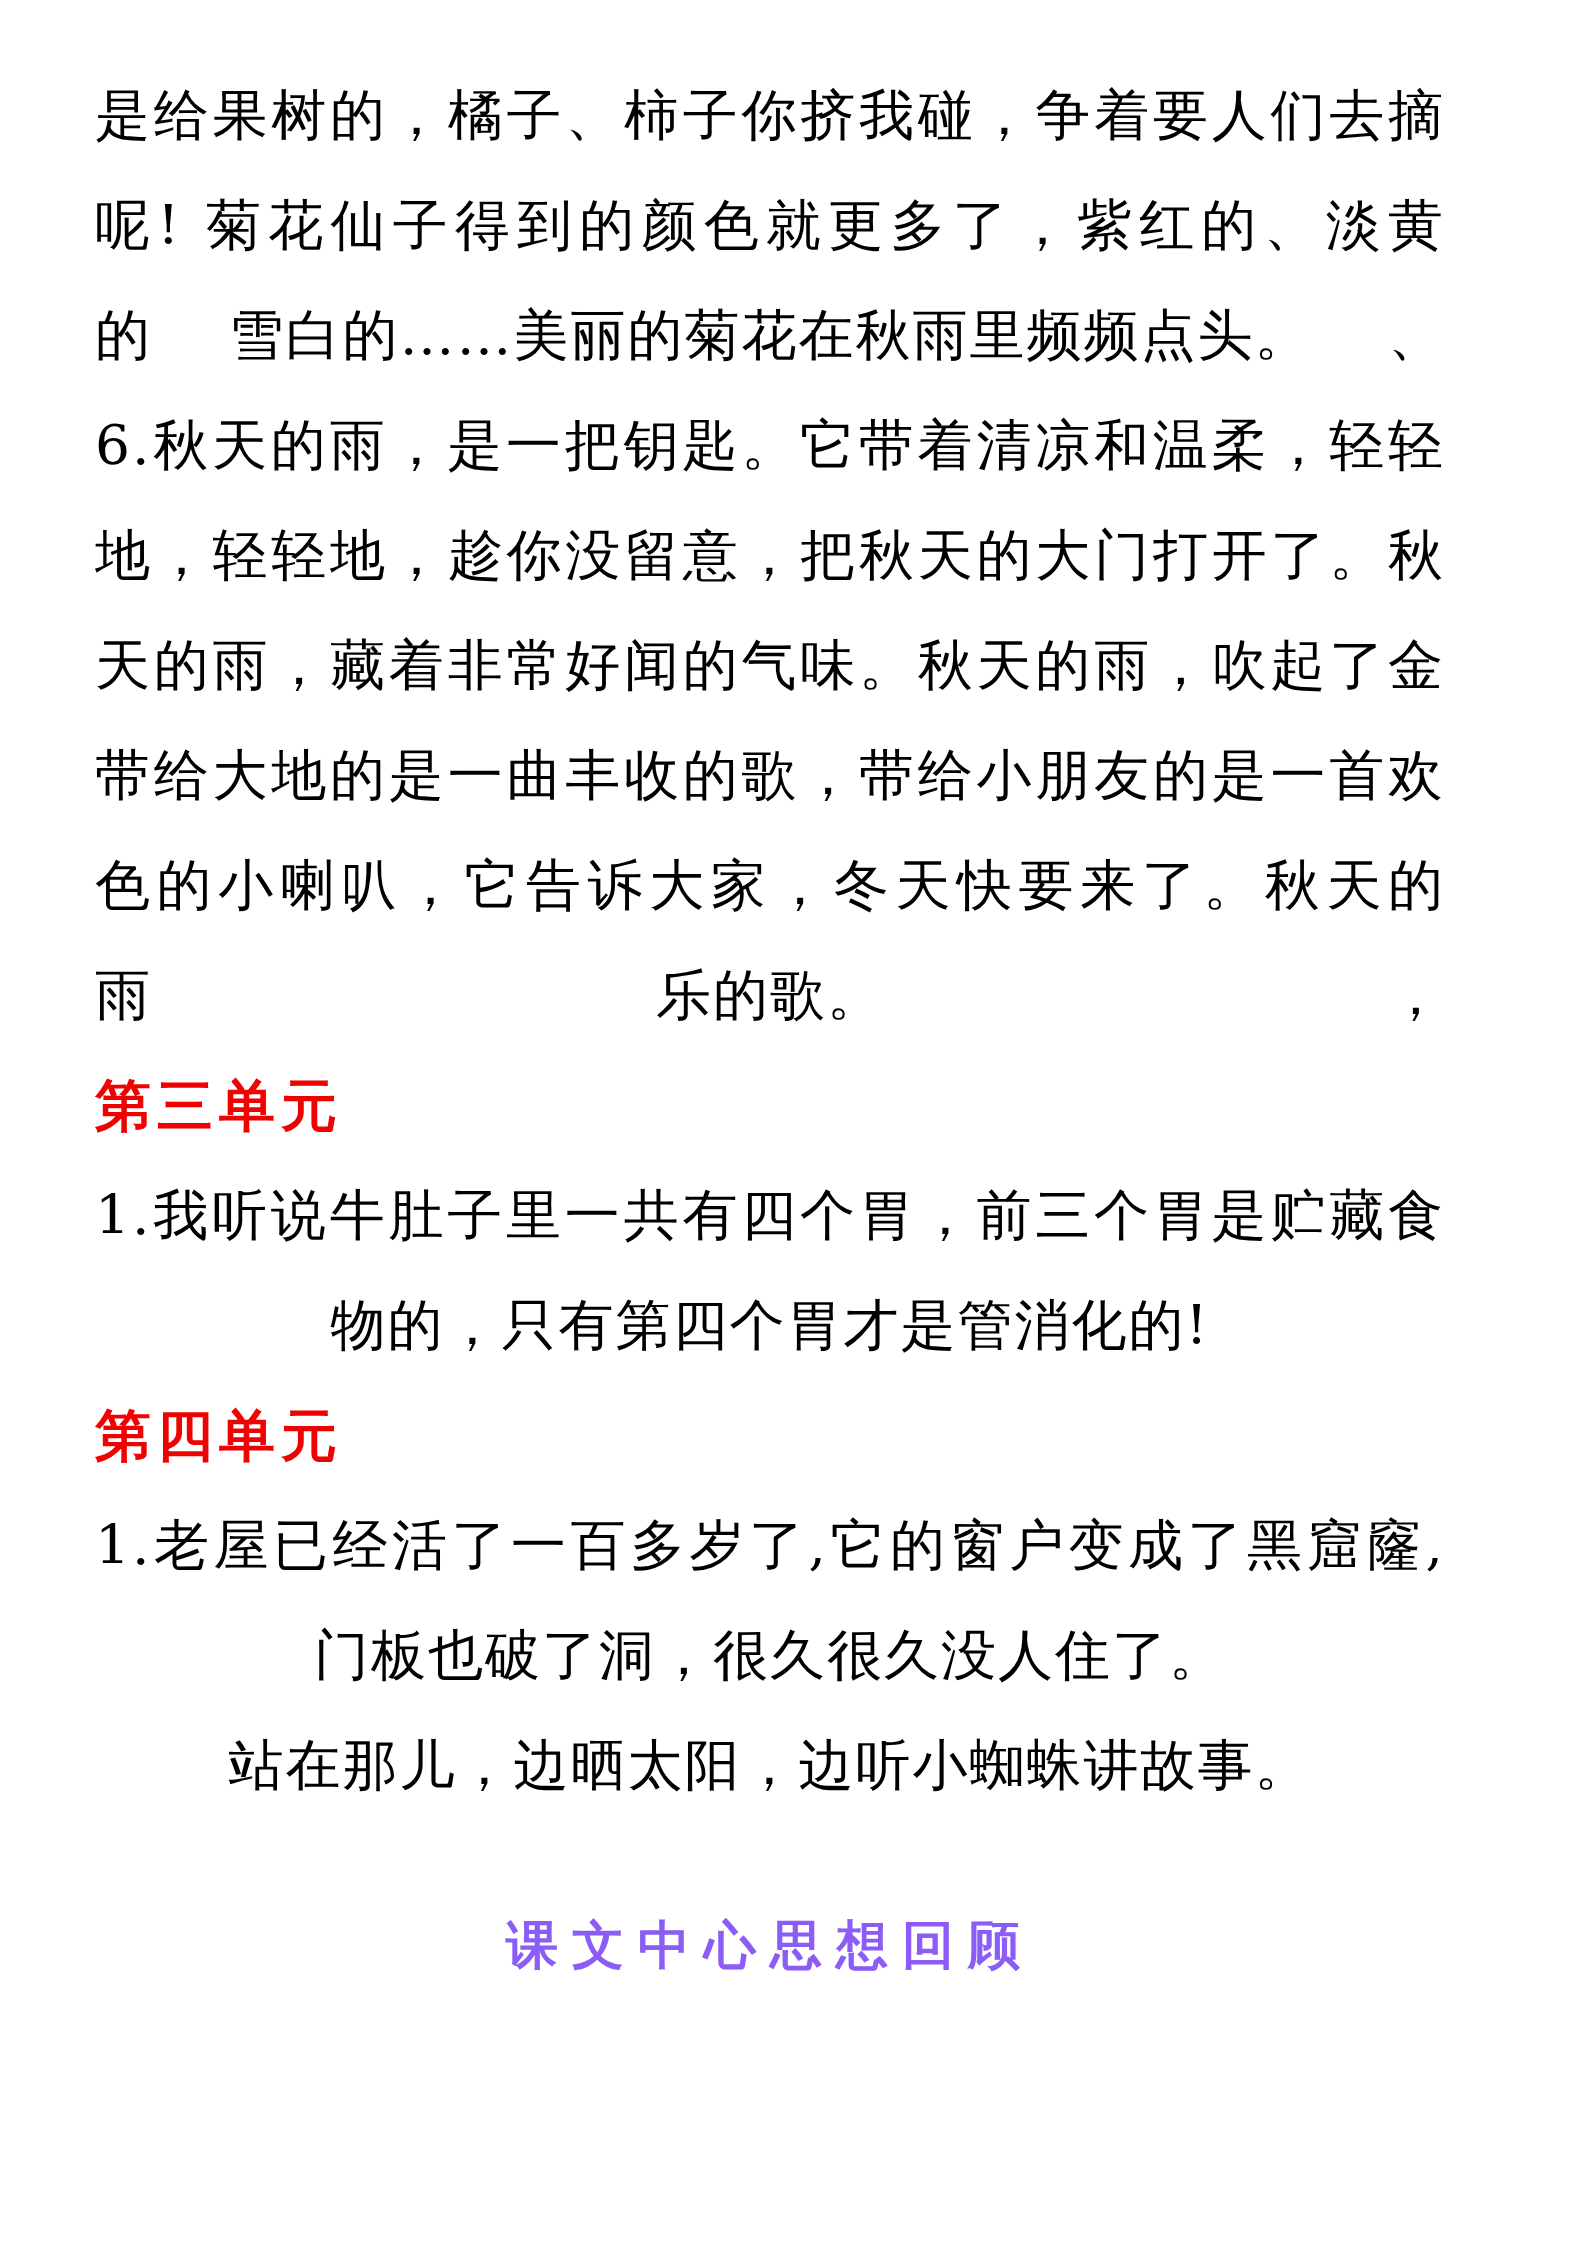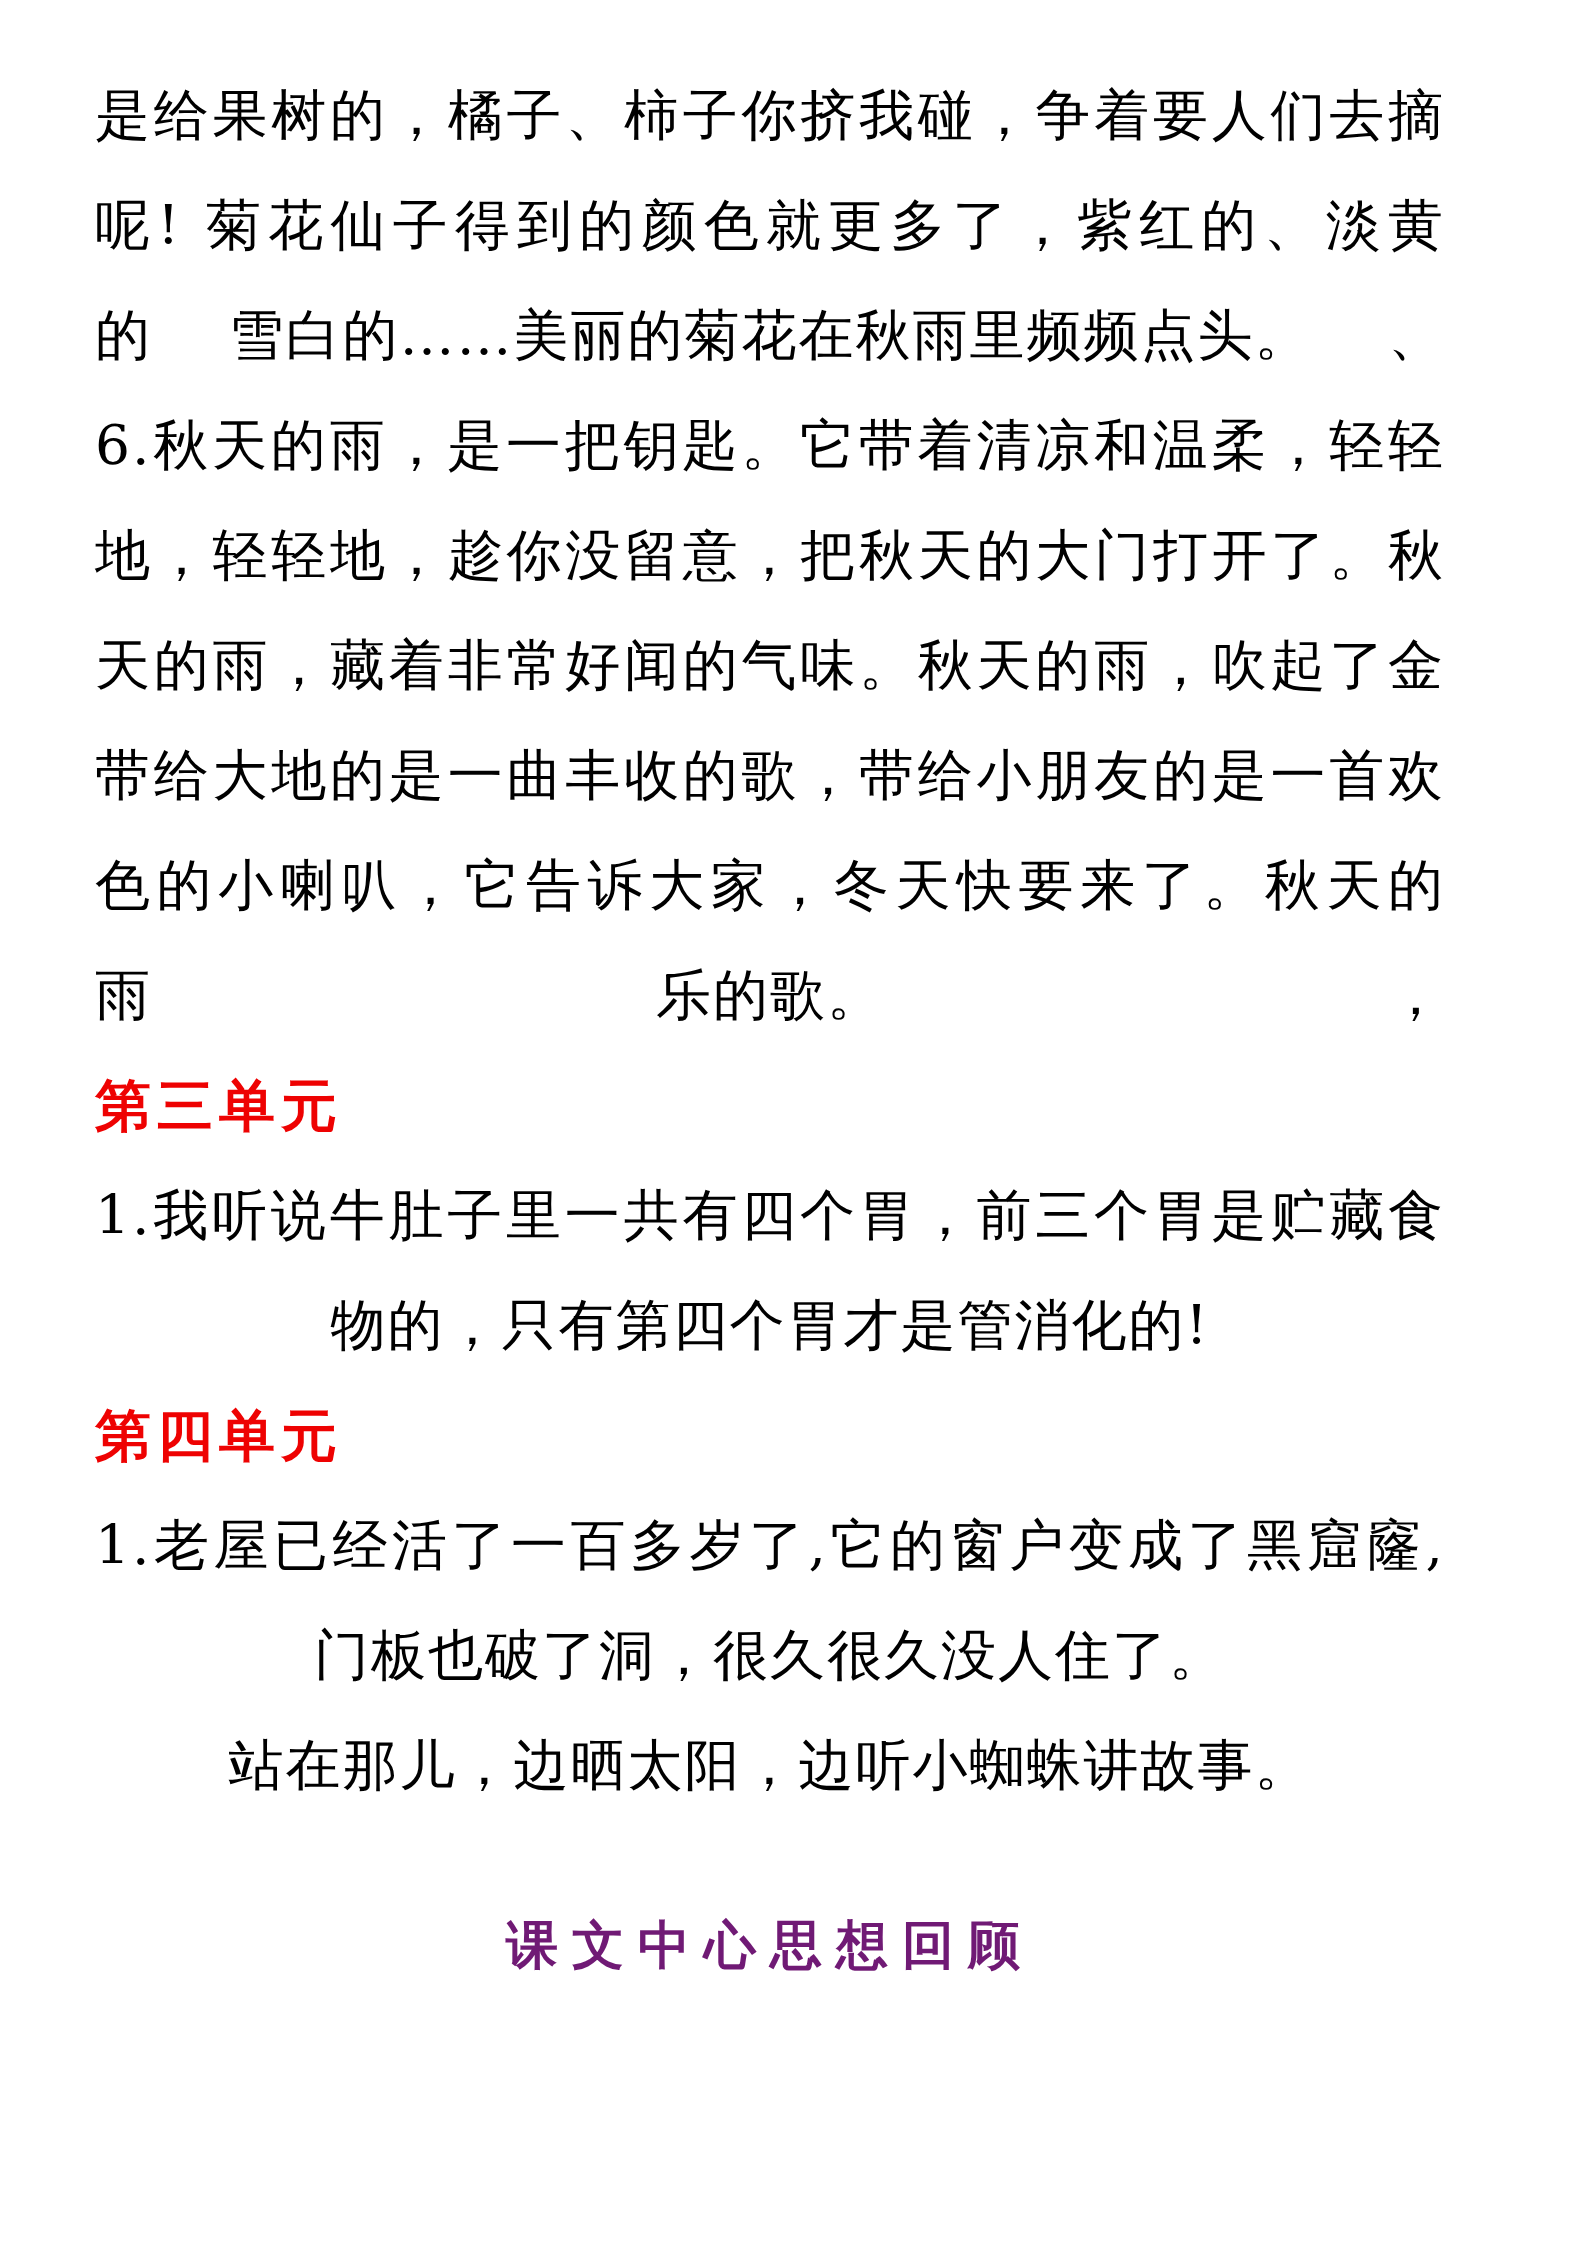--- a/index.html
+++ b/index.html
@@ -42,21 +42,21 @@
     letter-spacing: 6px;
     text-align: left;
     text-align-last: left;
   }
   .footer-title {
     margin-top: 85px;
     height: 80px;
     line-height: 80px;
     font-size: 52px;
     font-weight: bold;
-    color: #701a75;
+    color: #8b5cf6;
     letter-spacing: 14px;
     text-align: center;
   }
 </style>
 </head>
 <body>
 
 <div class="page">
   <div class="content">
     <div class="line full">是给果树的，橘子、柿子你挤我碰，争着要人们去摘</div>

